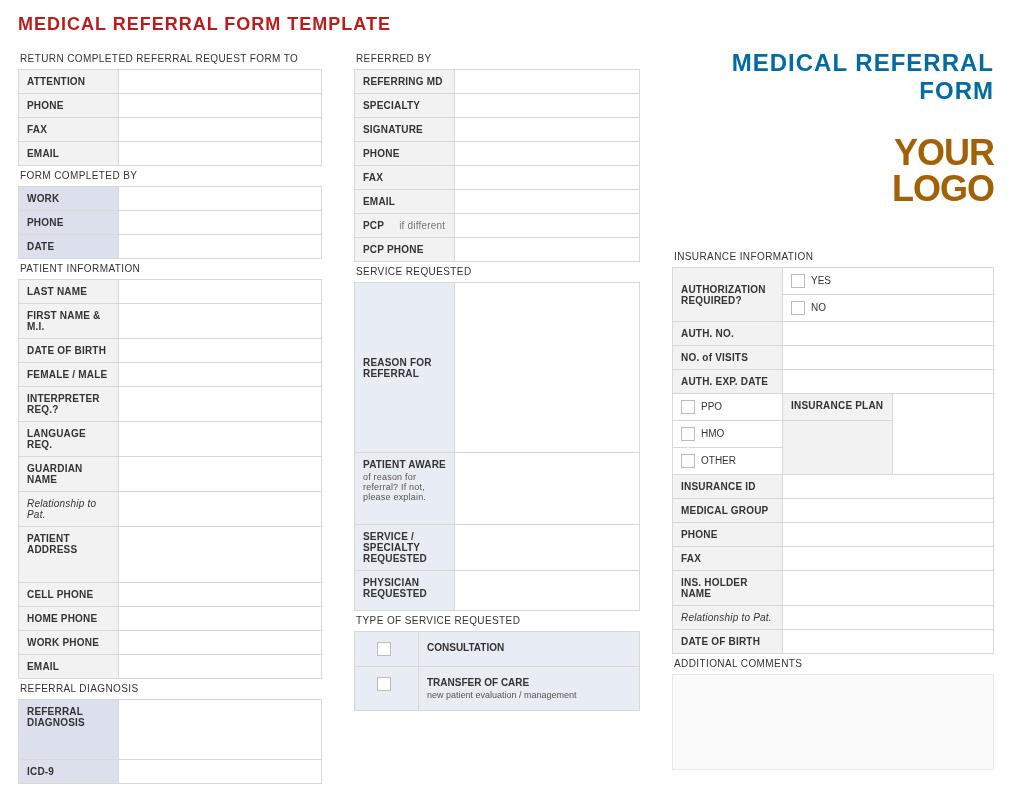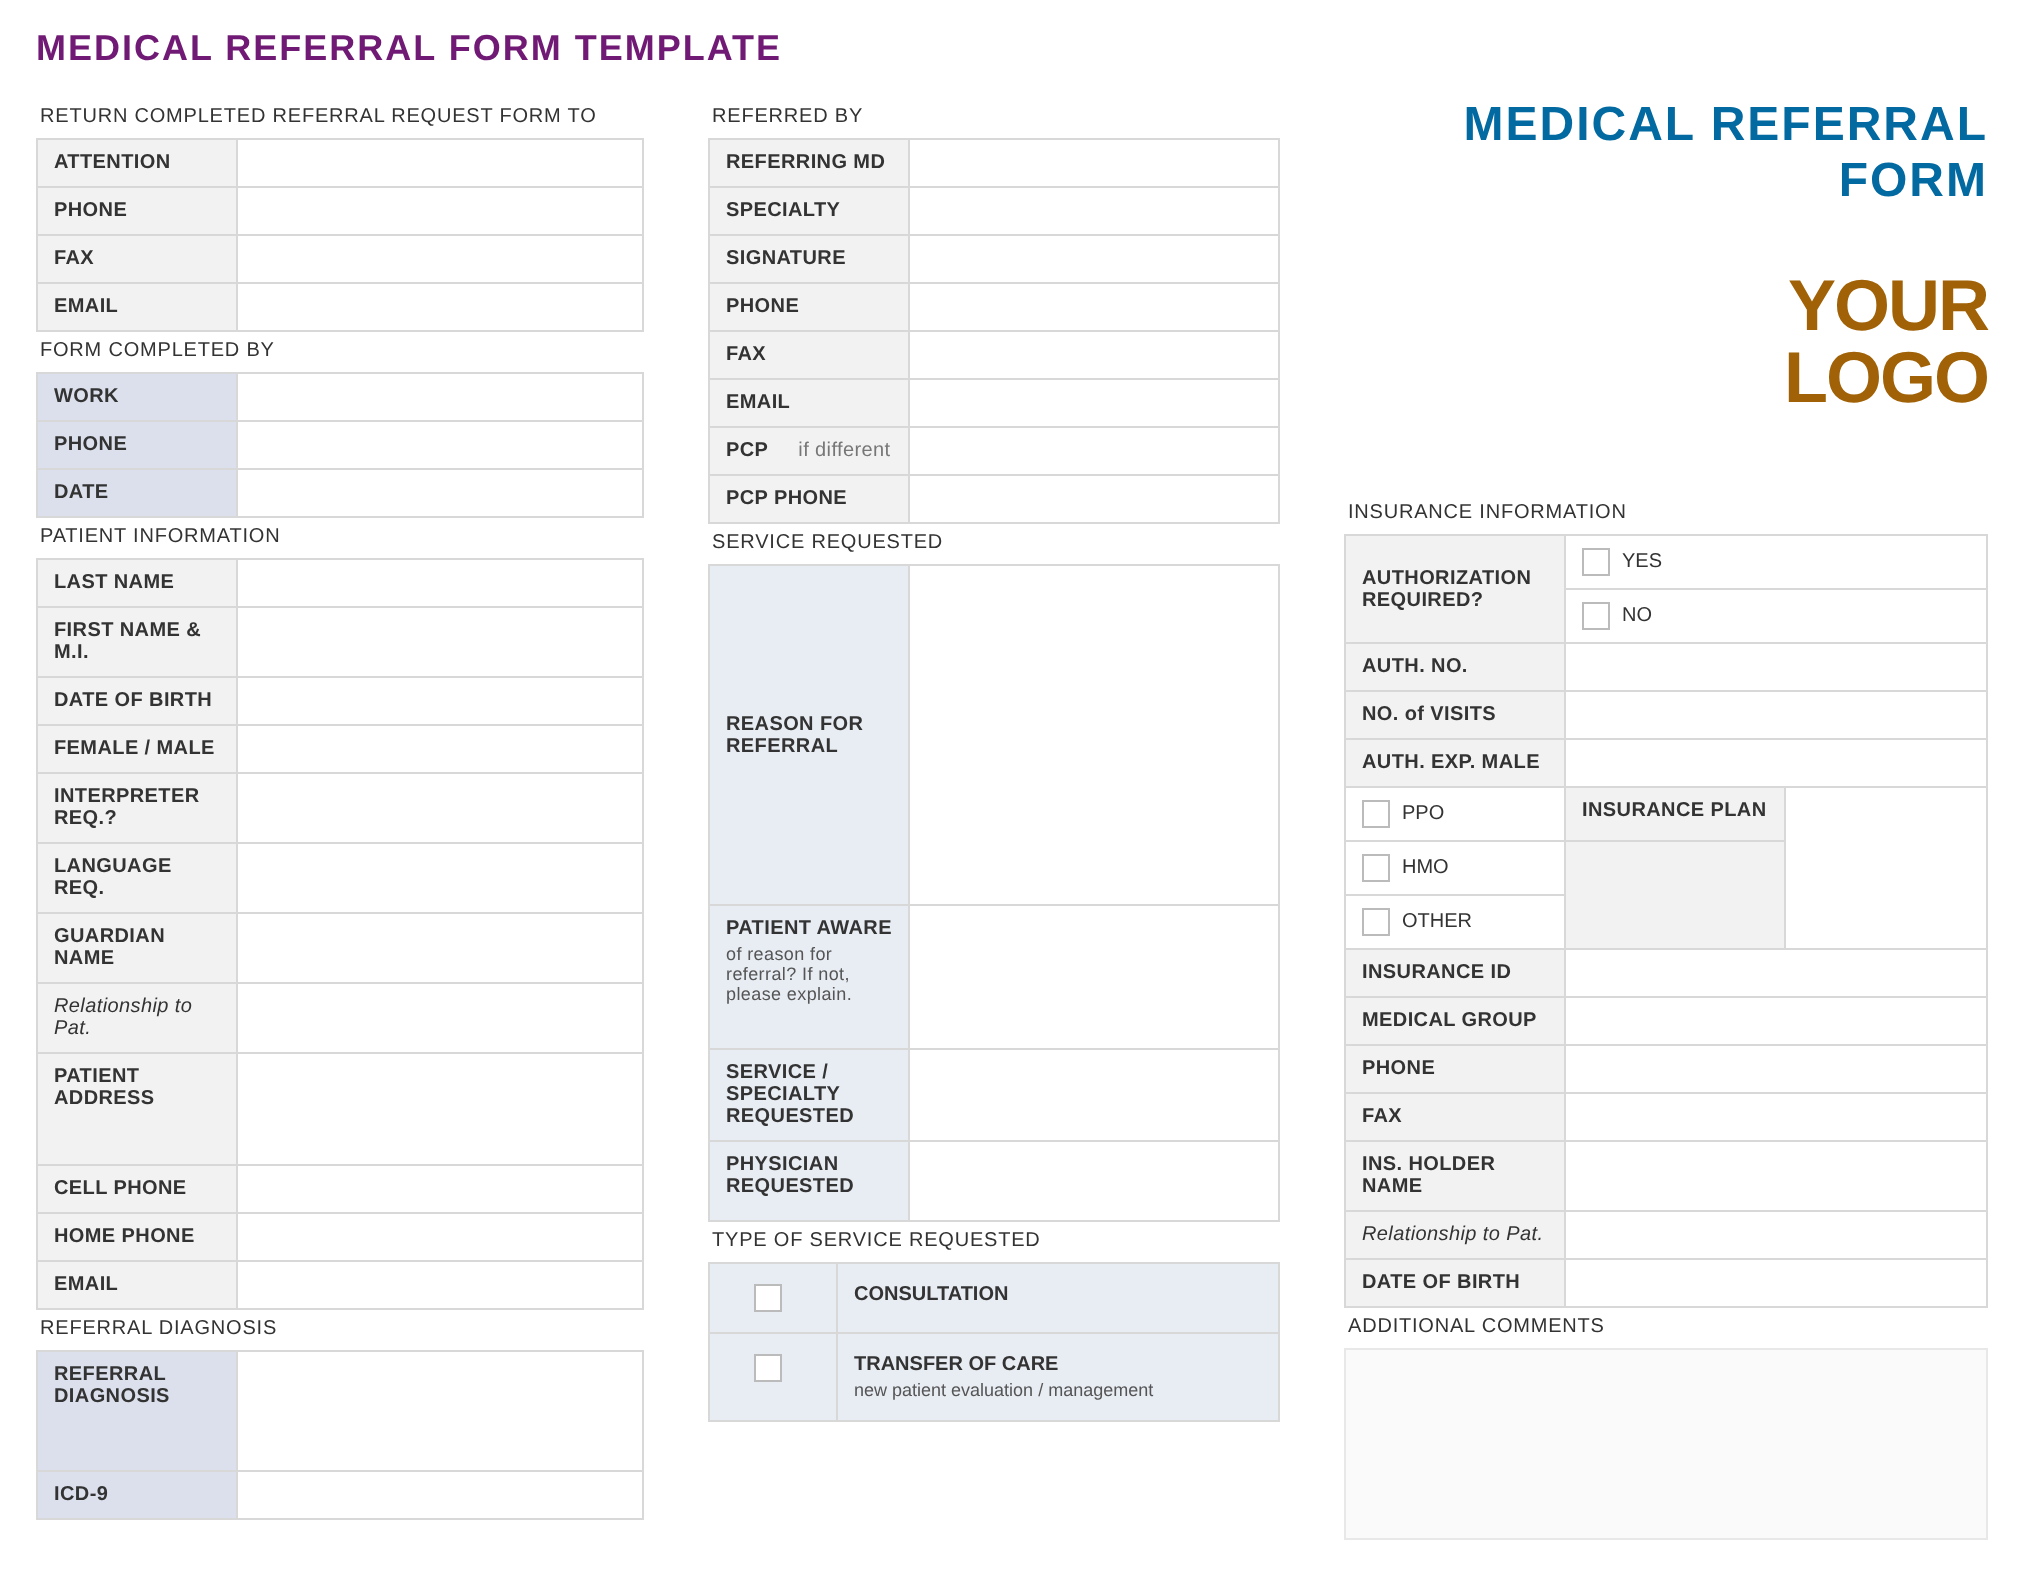--- a/index.html
+++ b/index.html
@@ -1,17 +1,17 @@
 <!DOCTYPE html>
 <html><head>
 <meta charset="utf-8">
 <style>
 * { box-sizing: border-box; margin: 0; padding: 0; }
 body { font-family: Arial, Helvetica, sans-serif; font-size: 11px; color: #333; background: #fff; padding: 14px 18px; width: 1012px; }
-.page-title { font-size: 18px; font-weight: bold; color: #701a75; letter-spacing: 1px; margin-bottom: 14px; }
+.page-title { font-size: 18px; font-weight: bold; color: #b91c1c; letter-spacing: 1px; margin-bottom: 14px; }
 .cols { display: flex; gap: 32px; }
 .col { display: flex; flex-direction: column; }
 .col-a { width: 304px; }
 .col-b { width: 286px; }
 .col-c { flex: 1; }
 .section-header { font-size: 10px; letter-spacing: .4px; padding: 4px 2px 5px; color: #333; }
 .tbl { width: 100%; border-collapse: collapse; }
 .tbl td { border: 1px solid #d8d8d8; padding: 6px 8px; font-size: 10px; vertical-align: top; }
 .tbl td.lbl { background: #f2f2f2; width: 100px; font-weight: bold; letter-spacing: .2px; }
 .tbl td.lbl-blue { background: #dbe0ec; width: 100px; font-weight: bold; }
@@ -120,20 +120,24 @@
           </tr>
       <tr>
             <td class="lbl">CELL PHONE</td>
             <td class="val"></td>
           </tr>
       <tr>
             <td class="lbl">HOME PHONE</td>
             <td class="val"></td>
           </tr>
       <tr>
+            <td class="lbl">WORK PHONE</td>
+            <td class="val"></td>
+          </tr>
+      <tr>
             <td class="lbl">EMAIL</td>
             <td class="val"></td>
           </tr>
     </tbody>
       </table>
 
     <div class="section-header">REFERRAL DIAGNOSIS</div>
     <table class="tbl">
       <tbody>
           <tr>
@@ -240,21 +244,21 @@
           </tr>
       <tr>
             <td class="lbl">AUTH. NO.</td>
             <td class="val" colspan="2"></td>
           </tr>
       <tr>
             <td class="lbl">NO. of VISITS</td>
             <td class="val" colspan="2"></td>
           </tr>
       <tr>
-            <td class="lbl">AUTH. EXP. MALE</td>
+            <td class="lbl">AUTH. EXP. DATE</td>
             <td class="val" colspan="2"></td>
           </tr>
       <tr>
         <td class="val"><span class="chk"></span><span>PPO</span></td>
         <td class="lbl" style="width:110px">INSURANCE PLAN</td>
         <td class="val" rowspan="3"></td>
       </tr>
       <tr>
             <td class="val"><span class="chk"></span><span>HMO</span></td>
             <td class="lbl" rowspan="2"></td>

